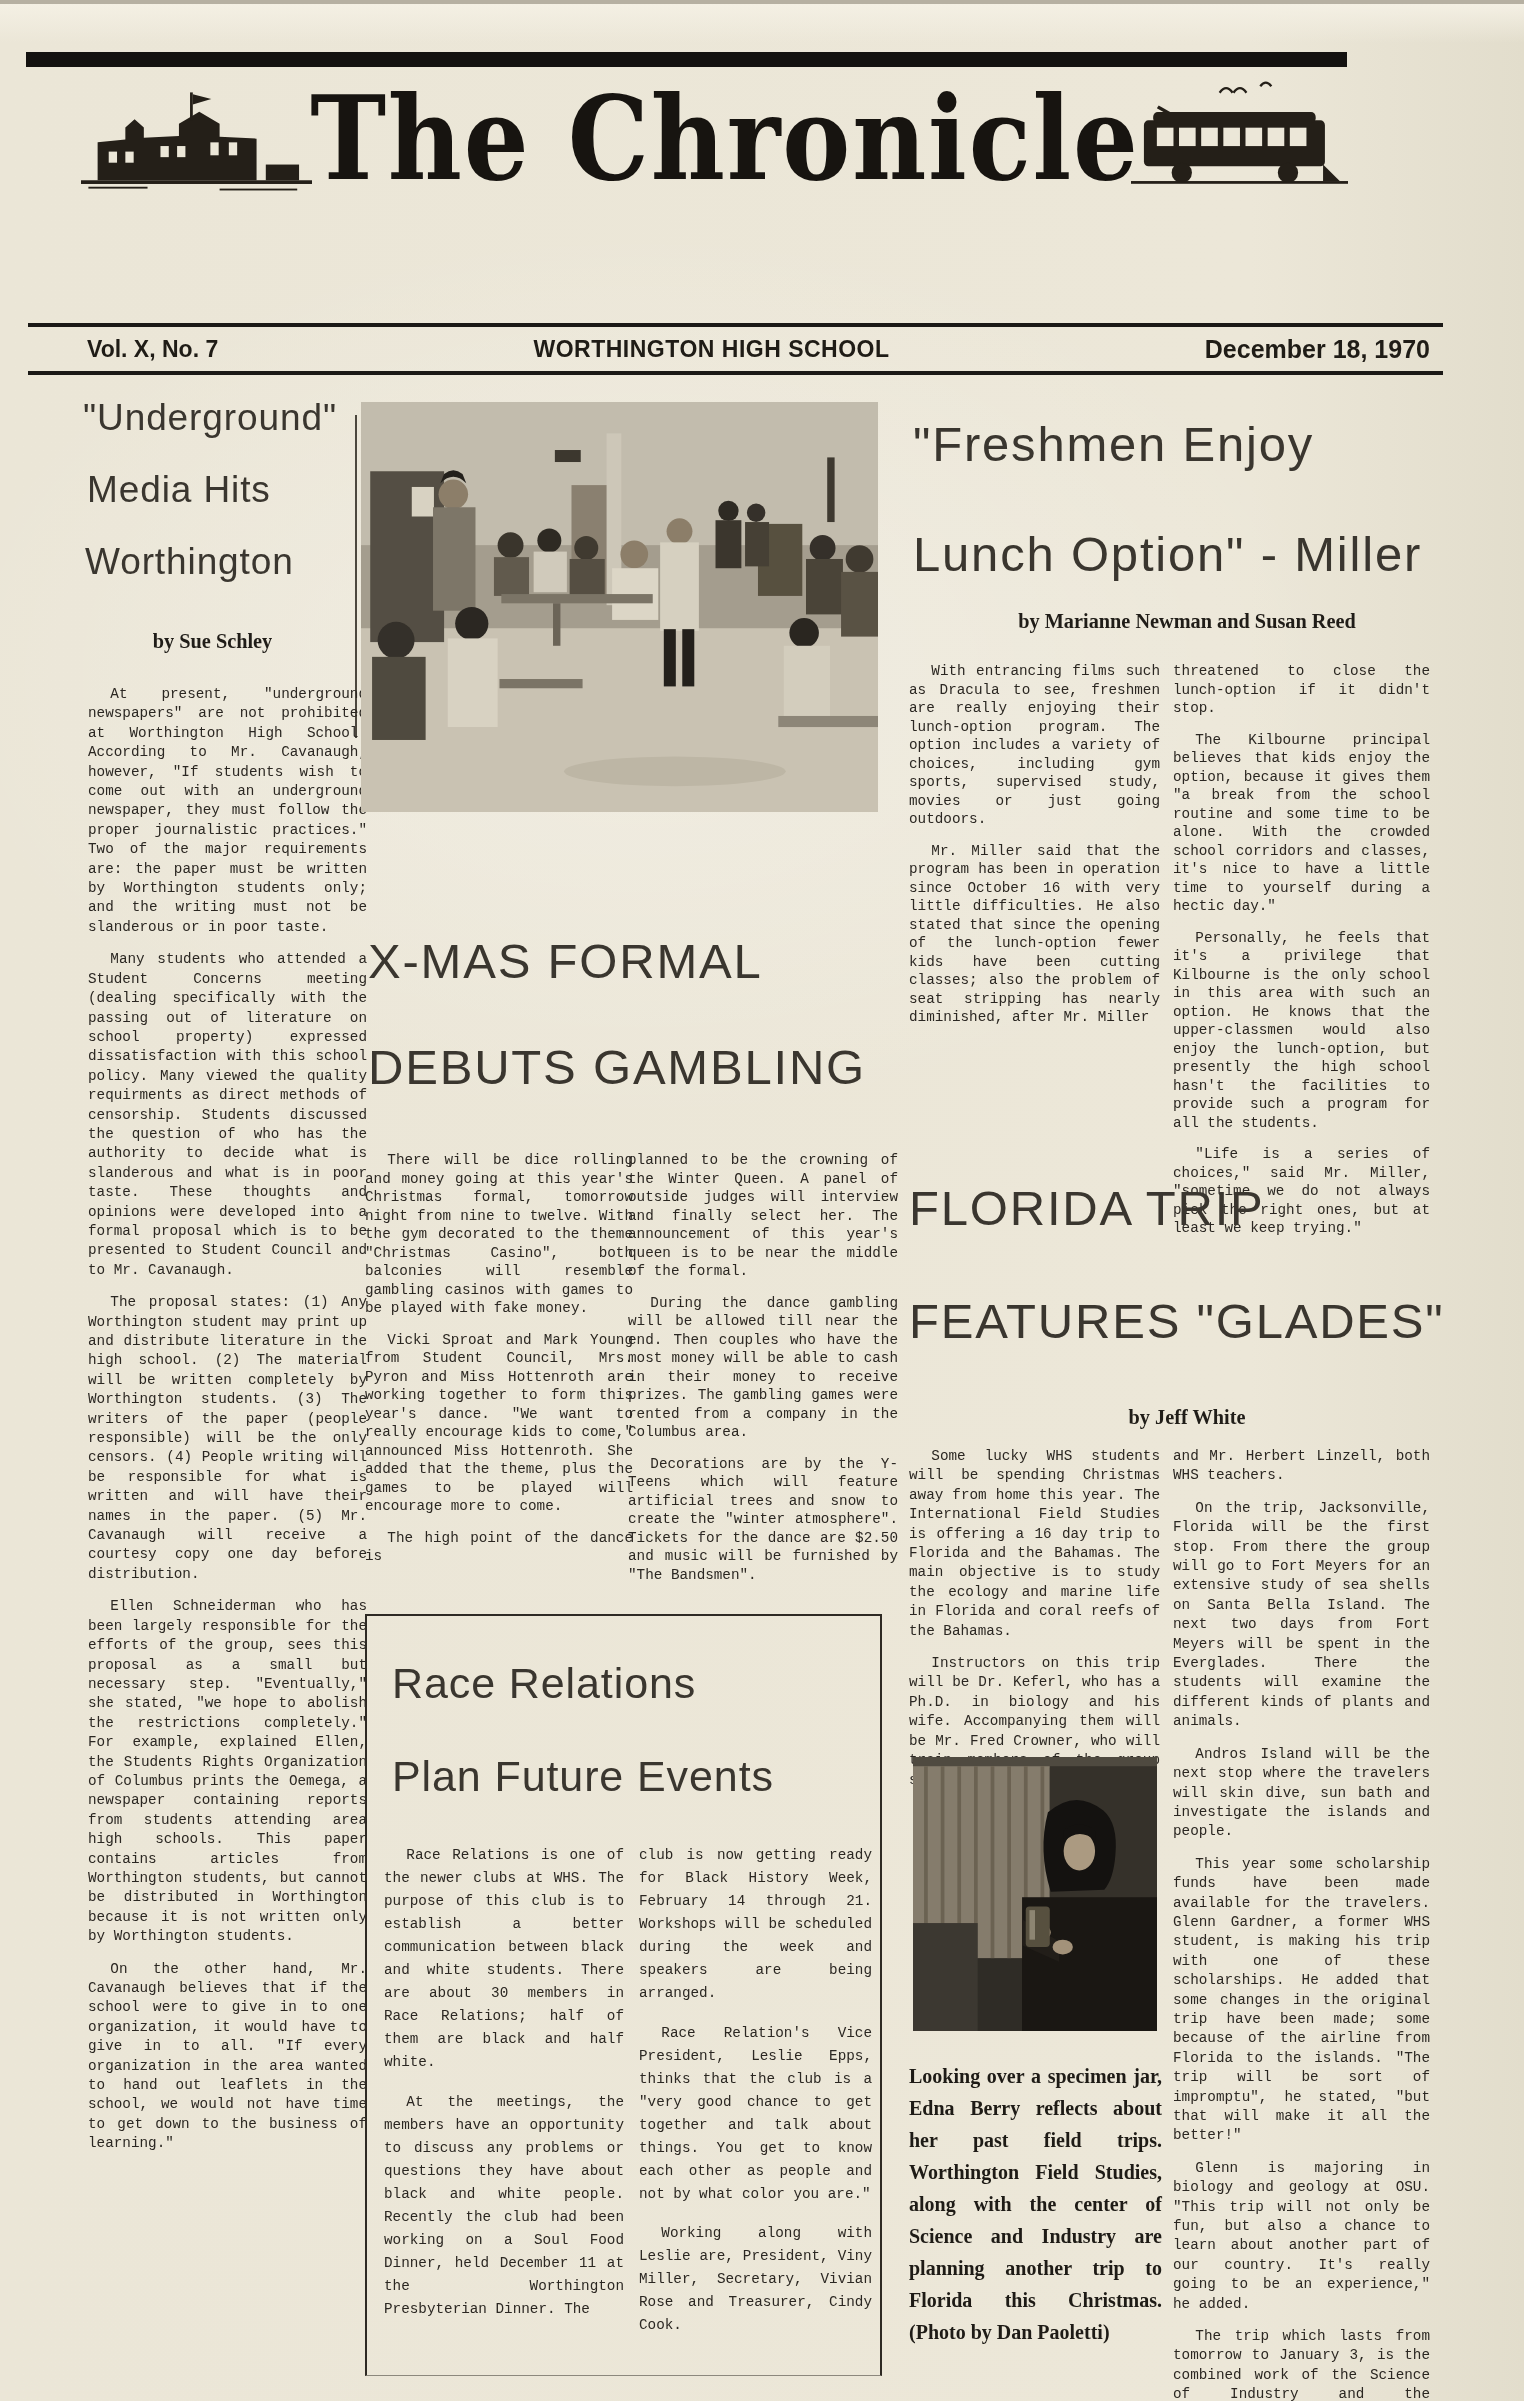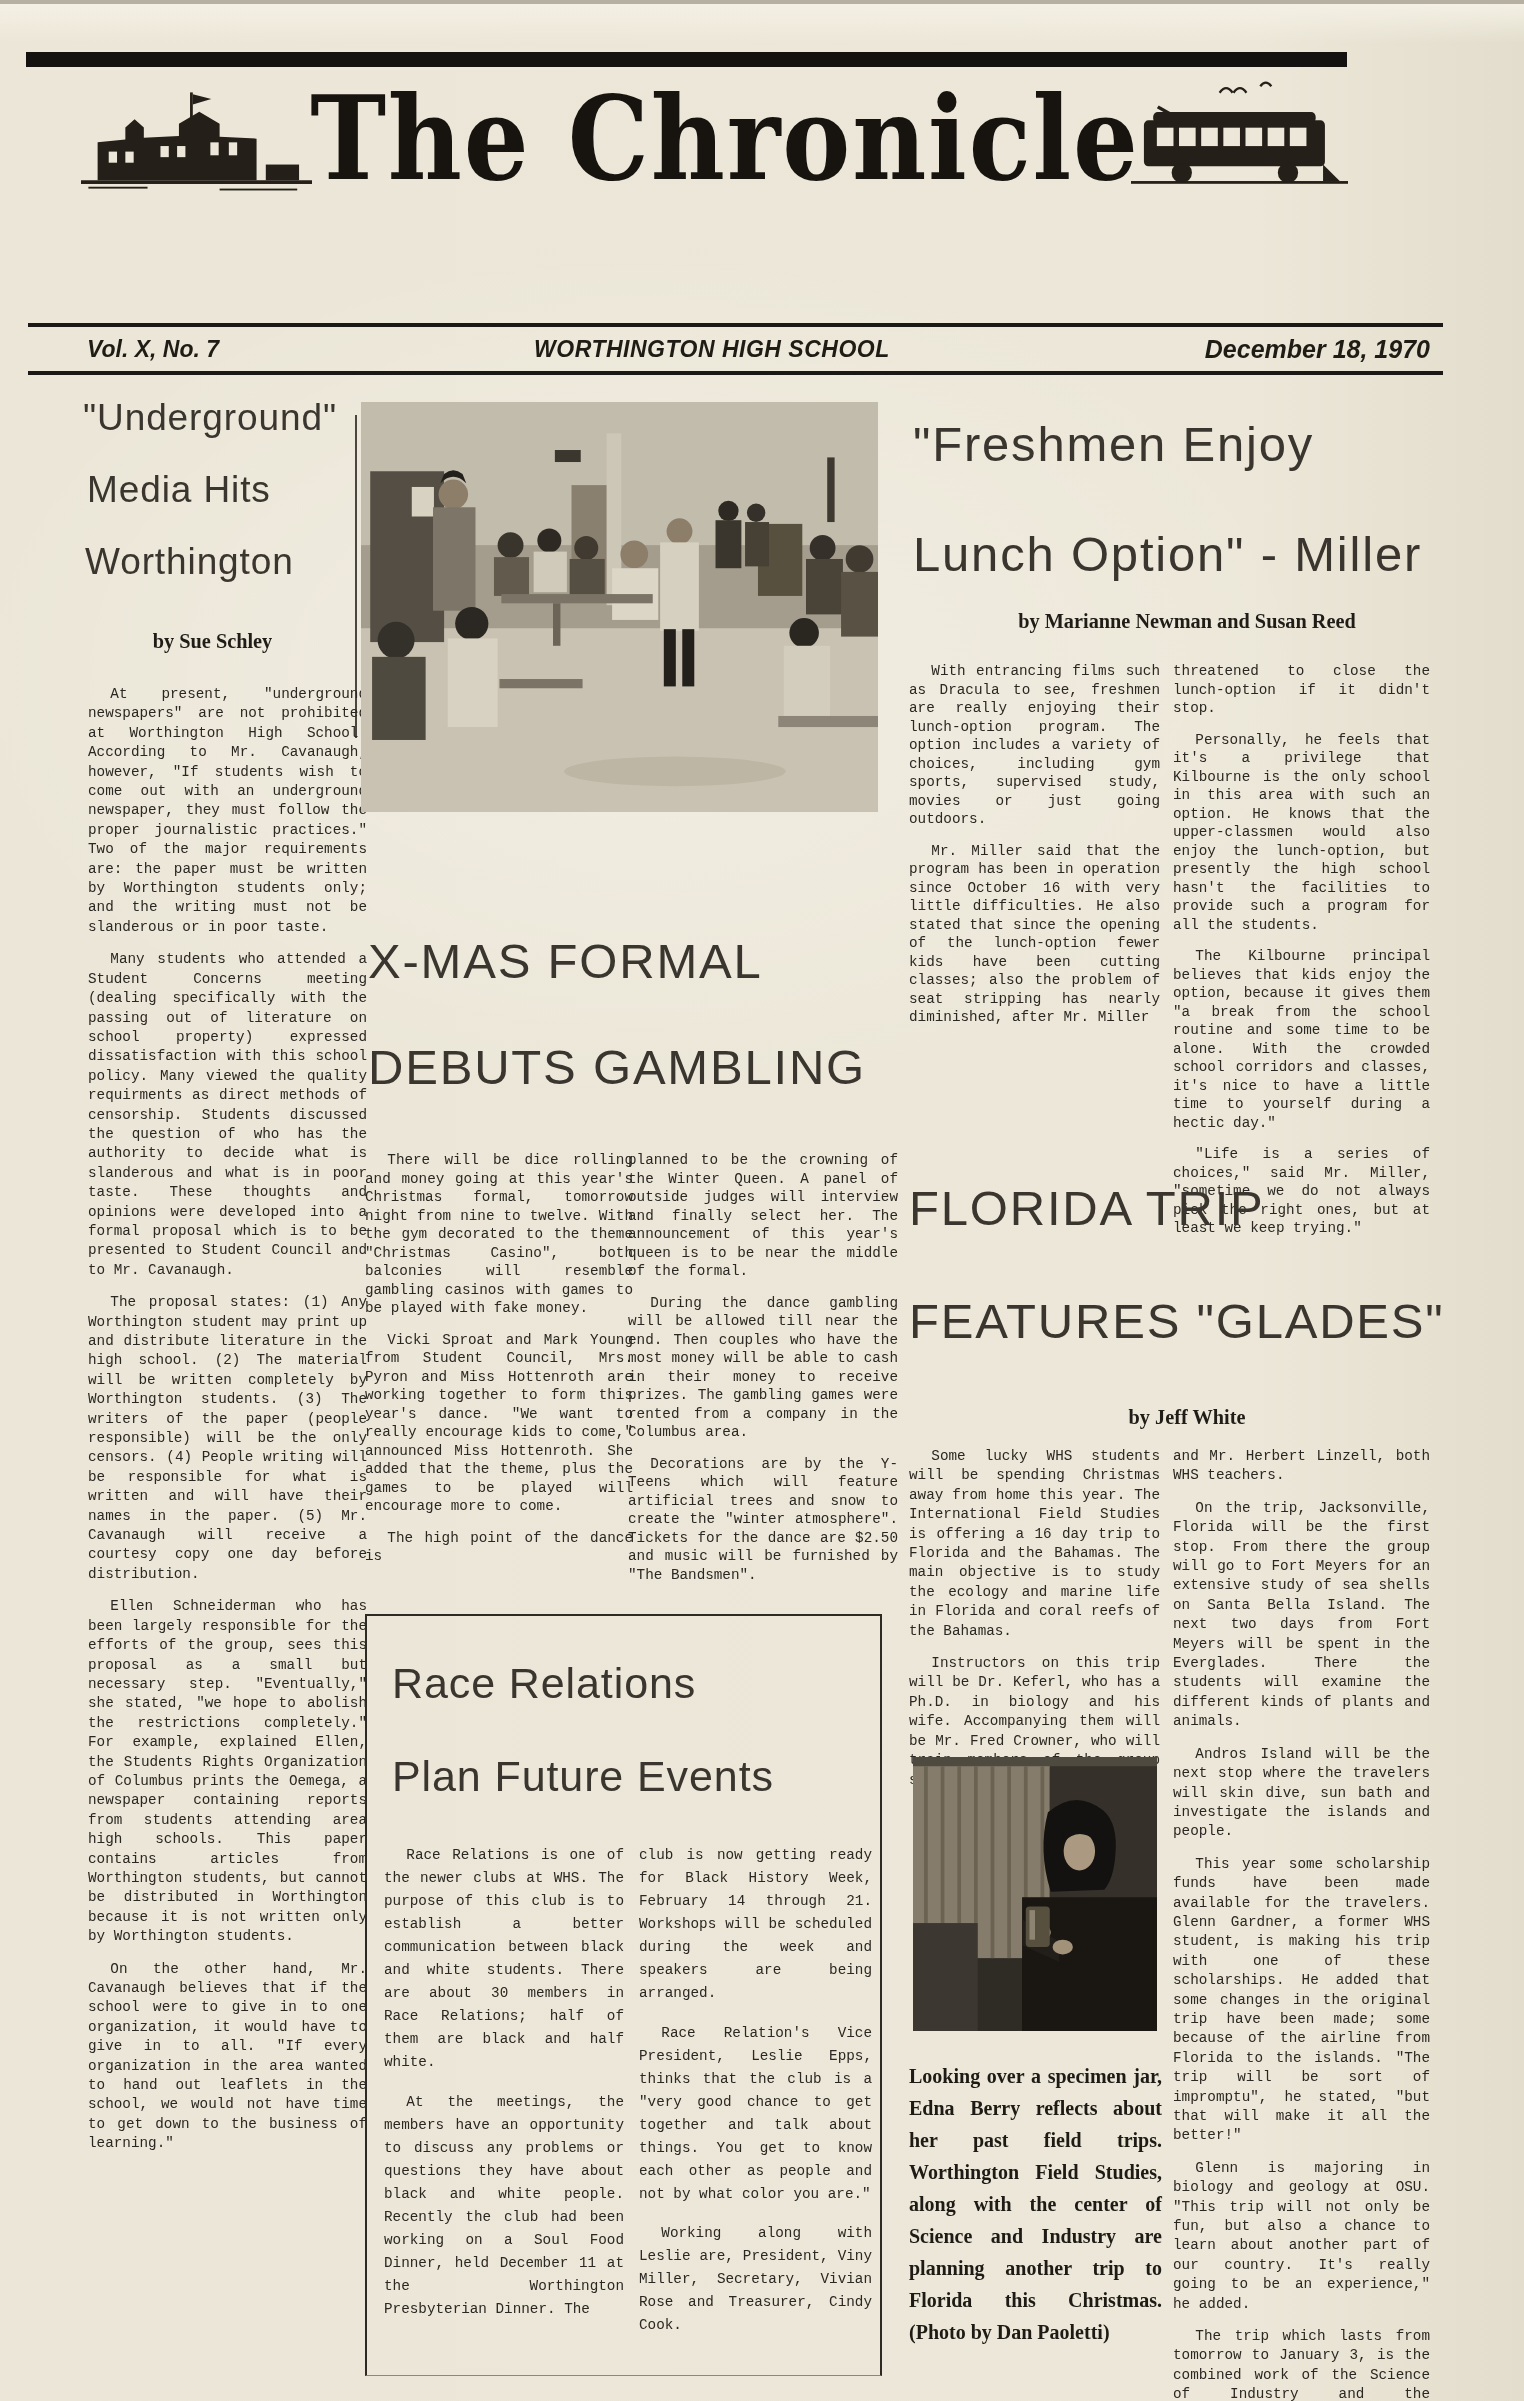--- a/index.html
+++ b/index.html
@@ -12,21 +12,21 @@
   .topstrip{position:absolute;left:0;top:0;width:100%;height:39px;
     background:linear-gradient(180deg,#f4f0e4,rgba(244,240,228,0));}
   .abs{position:absolute;}
   .rule{background:#1b1916;}
   .vrule{background:#4c473e;}
   .top-bar{background:#141210;}
   .title{font-family:"DejaVu Serif",serif;font-weight:bold;font-size:102px;color:#171410;
     letter-spacing:1.8px;margin:0;text-align:center;white-space:nowrap;
     transform:scaleY(1.14);transform-origin:50% 60%;}
   .dateline{display:flex;justify-content:space-between;align-items:center;
-    font-family:"Liberation Sans",sans-serif;font-weight:bold;color:#1f1c16;font-style:italic;}
+    font-family:"Liberation Sans",sans-serif;font-weight:bold;color:#1f1c16;}
   .dl-l{font-size:23px;}
   .dl-c{font-size:23px;letter-spacing:0.5px;}
   .dl-r{font-size:25px;}
   .hl{font-family:"Liberation Sans",sans-serif;font-weight:400;color:#3a362f;
     white-space:nowrap;letter-spacing:0.9px;line-height:1;}
   .hl40{font-size:37px;}
   .hl52{font-size:49px;letter-spacing:1.8px;}
   .hl46{font-size:43px;letter-spacing:0.9px;}
   .byline{font-family:"Liberation Serif",serif;font-weight:bold;font-size:20.3px;
     color:#201d18;text-align:center;}
@@ -197,22 +197,22 @@
   <section>
     <div class="abs hl hl52" style="left:913px;top:416px;">"Freshmen Enjoy</div>
     <div class="abs hl hl52" style="left:913px;top:526px;">Lunch Option" - Miller</div>
     <div class="abs byline" style="left:910px;top:606px;width:554px;">by Marianne Newman and Susan Reed</div>
     <div class="abs bodycol lh20" style="left:909px;top:658px;width:251px;">
         <p class="para">With entrancing films such as Dracula to see, freshmen are really enjoying their lunch-option program. The option includes a variety of choices, including gym sports, supervised study, movies or just going outdoors.</p>
         <p class="para">Mr. Miller said that the program has been in operation since October 16 with very little difficulties. He also stated that since the opening of the lunch-option fewer kids have been cutting classes; also the problem of seat stripping has nearly diminished, after Mr. Miller</p>
       </div>
     <div class="abs bodycol lh20 cont" style="left:1173px;top:658px;width:257px;">
         <p class="para">threatened to close the lunch-option if it didn't stop.</p>
+        <p class="para">The Kilbourne principal believes that kids enjoy the option, because it gives them "a break from the school routine and some time to be alone. With the crowded school corridors and classes, it's nice to have a little time to yourself during a hectic day."</p>
         <p class="para">Personally, he feels that it's a privilege that Kilbourne is the only school in this area with such an option. He knows that the upper-classmen would also enjoy the lunch-option, but presently the high school hasn't the facilities to provide such a program for all the students.</p>
-        <p class="para">The Kilbourne principal believes that kids enjoy the option, because it gives them "a break from the school routine and some time to be alone. With the crowded school corridors and classes, it's nice to have a little time to yourself during a hectic day."</p>
         <p class="para">"Life is a series of choices," said Mr. Miller, "sometime we do not always pick the right ones, but at least we keep trying."</p>
       </div>
   </section>
 
   <section>
     <div class="abs hl hl52" style="left:909px;top:1180px;">FLORIDA TRIP</div>
     <div class="abs hl hl52" style="left:909px;top:1293px;">FEATURES "GLADES"</div>
     <div class="abs byline" style="left:910px;top:1402px;width:554px;">by Jeff White</div>
     <div class="abs bodycol lh21" style="left:909px;top:1443px;width:251px;">
         <p class="para">Some lucky WHS students will be spending Christmas away from home this year. The International Field Studies is offering a 16 day trip to Florida and the Bahamas. The main objective is to study the ecology and marine life in Florida and coral reefs of the Bahamas.</p>

